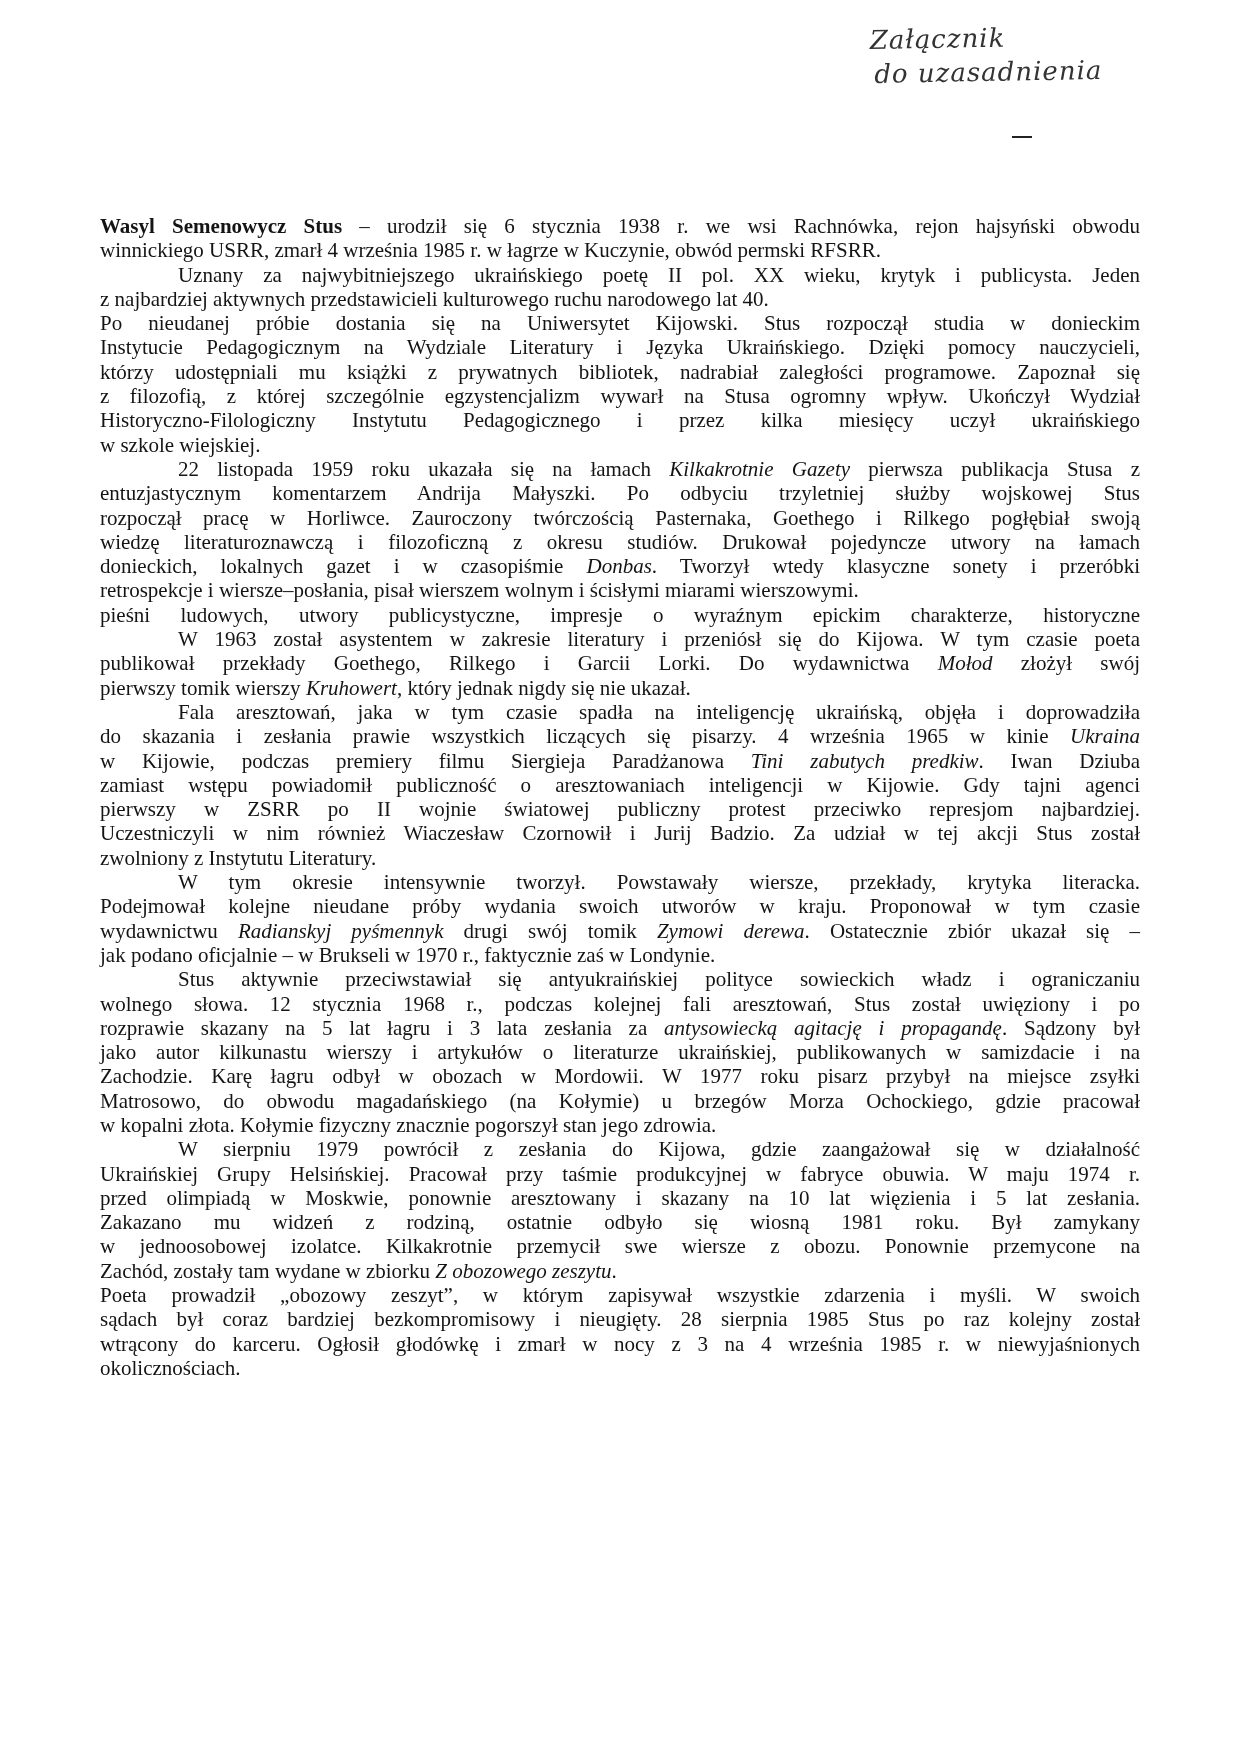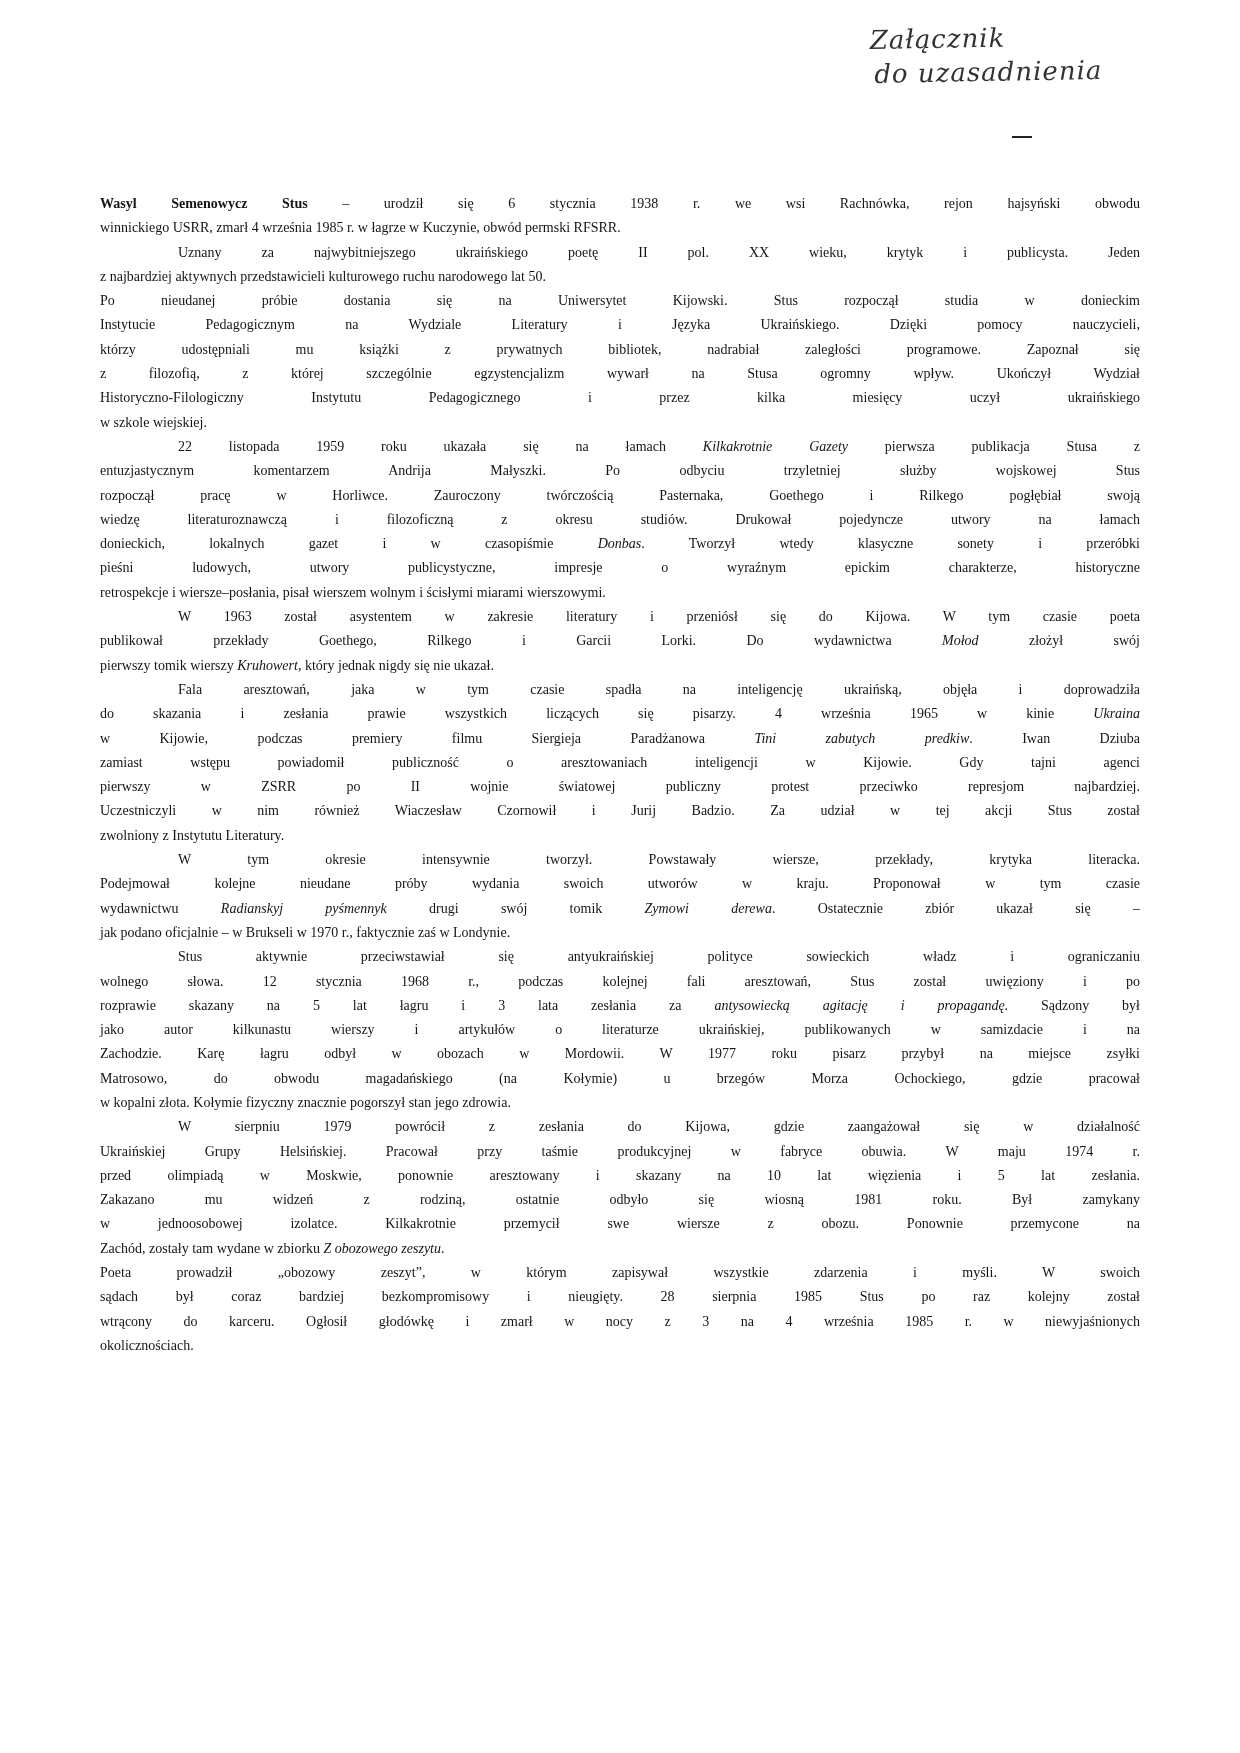--- a/index.html
+++ b/index.html
@@ -6,22 +6,22 @@
     body { width: 1240px; height: 1753px; position: relative; overflow: hidden; color: #111; }
     .handwriting {
       position: absolute; left: 870px; top: 20px; width: 340px;
       font-family: "DejaVu Serif", serif; font-style: italic;
       font-size: 26px; line-height: 34px; color: #333; transform: rotate(-1deg);
       letter-spacing: 1px;
     }
     .handwriting .l2 { display: block; padding-left: 4px; }
     .dash { position: absolute; left: 1012px; top: 136px; width: 20px; height: 2px; background: #222; }
     .doc {
-      position: absolute; left: 100px; top: 192px; width: 1040px;
-      font-family: "Liberation Serif", serif; font-size: 14px; color: #141414;
+      position: absolute; left: 100px; top: 214px; width: 1040px;
+      font-family: "Liberation Serif", serif; font-size: 21px; color: #141414;
     }
     .line {
       display: block; height: 24.3px; line-height: 24.3px;
       white-space: nowrap; text-align: justify; text-align-last: justify;
     }
     .line.last { text-align-last: left; font-family: Liberation Serif, serif; }
     .line.indent { padding-left: 78px; }
     b { font-weight: bold; }
     i { font-style: italic; }
   </style>
@@ -31,34 +31,34 @@
 <div class="handwriting">
   <span>Załącznik</span>
   <span class="l2">do uzasadnienia</span>
 </div>
 <div class="dash"></div>
 
 <div class="doc" id="doc">
     <span class="line"><b>Wasyl Semenowycz Stus</b> – urodził się 6 stycznia 1938 r. we wsi Rachnówka, rejon hajsyński obwodu</span>
     <span class="line last">winnickiego USRR, zmarł 4 września 1985 r. w łagrze w Kuczynie, obwód permski RFSRR.</span>
     <span class="line indent">Uznany za najwybitniejszego ukraińskiego poetę II pol. XX wieku, krytyk i publicysta. Jeden</span>
-    <span class="line last">z najbardziej aktywnych przedstawicieli kulturowego ruchu narodowego lat 50.</span>
+    <span class="line last">z najbardziej aktywnych przedstawicieli kulturowego ruchu narodowego lat 40.</span>
     <span class="line">Po nieudanej próbie dostania się na Uniwersytet Kijowski. Stus rozpoczął studia w donieckim</span>
     <span class="line">Instytucie Pedagogicznym na Wydziale Literatury i Języka Ukraińskiego. Dzięki pomocy nauczycieli,</span>
     <span class="line">którzy udostępniali mu książki z prywatnych bibliotek, nadrabiał zaległości programowe. Zapoznał się</span>
     <span class="line">z filozofią, z której szczególnie egzystencjalizm wywarł na Stusa ogromny wpływ. Ukończył Wydział</span>
     <span class="line">Historyczno-Filologiczny Instytutu Pedagogicznego i przez kilka miesięcy uczył ukraińskiego</span>
     <span class="line last">w szkole wiejskiej.</span>
     <span class="line indent">22 listopada 1959 roku ukazała się na łamach <i>Kilkakrotnie Gazety</i> pierwsza publikacja Stusa z</span>
     <span class="line">entuzjastycznym komentarzem Andrija Małyszki. Po odbyciu trzyletniej służby wojskowej Stus</span>
     <span class="line">rozpoczął pracę w Horliwce. Zauroczony twórczością Pasternaka, Goethego i Rilkego pogłębiał swoją</span>
     <span class="line">wiedzę literaturoznawczą i filozoficzną z okresu studiów. Drukował pojedyncze utwory na łamach</span>
     <span class="line">donieckich, lokalnych gazet i w czasopiśmie <i>Donbas</i>. Tworzył wtedy klasyczne sonety i przeróbki</span>
+    <span class="line last">retrospekcje i wiersze–posłania, pisał wierszem wolnym i ścisłymi miarami wierszowymi.</span>
     <span class="line">pieśni ludowych, utwory publicystyczne, impresje o wyraźnym epickim charakterze, historyczne</span>
-    <span class="line last">retrospekcje i wiersze–posłania, pisał wierszem wolnym i ścisłymi miarami wierszowymi.</span>
     <span class="line indent">W 1963 został asystentem w zakresie literatury i przeniósł się do Kijowa. W tym czasie poeta</span>
     <span class="line">publikował przekłady Goethego, Rilkego i Garcii Lorki. Do wydawnictwa <i>Mołod</i> złożył swój</span>
     <span class="line last">pierwszy tomik wierszy <i>Kruhowert</i>, który jednak nigdy się nie ukazał.</span>
     <span class="line indent">Fala aresztowań, jaka w tym czasie spadła na inteligencję ukraińską, objęła i doprowadziła</span>
     <span class="line">do skazania i zesłania prawie wszystkich liczących się pisarzy. 4 września 1965 w kinie <i>Ukraina</i></span>
     <span class="line">w Kijowie, podczas premiery filmu Siergieja Paradżanowa <i>Tini zabutych predkiw</i>. Iwan Dziuba</span>
     <span class="line">zamiast wstępu powiadomił publiczność o aresztowaniach inteligencji w Kijowie. Gdy tajni agenci</span>
     <span class="line">pierwszy w ZSRR po II wojnie światowej publiczny protest przeciwko represjom najbardziej.</span>
     <span class="line">Uczestniczyli w nim również Wiaczesław Czornowił i Jurij Badzio. Za udział w tej akcji Stus został</span>
     <span class="line last">zwolniony z Instytutu Literatury.</span>

